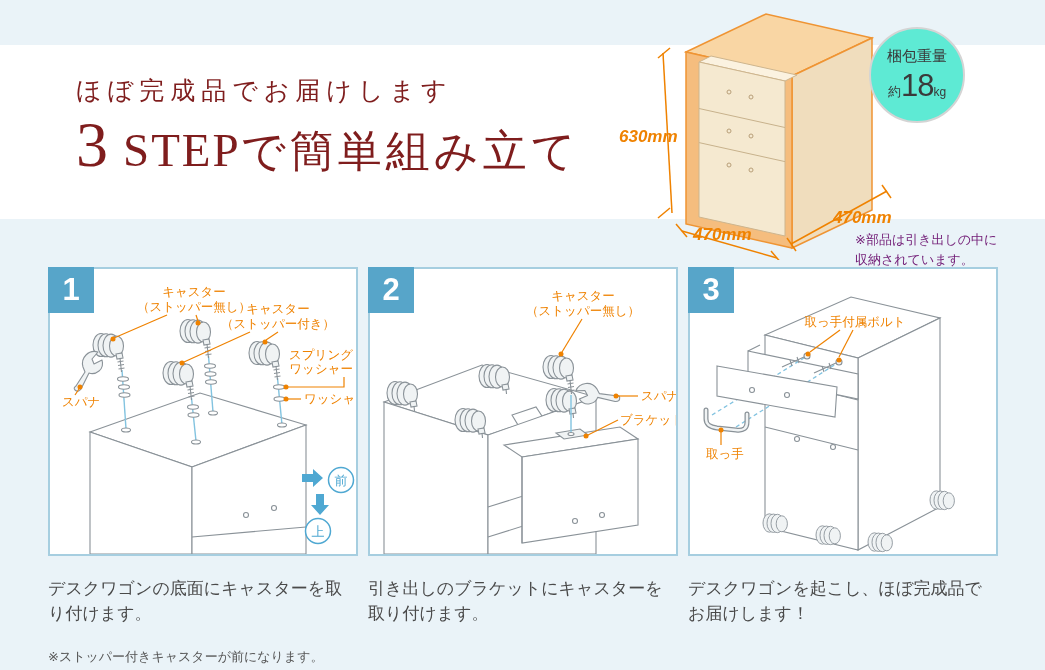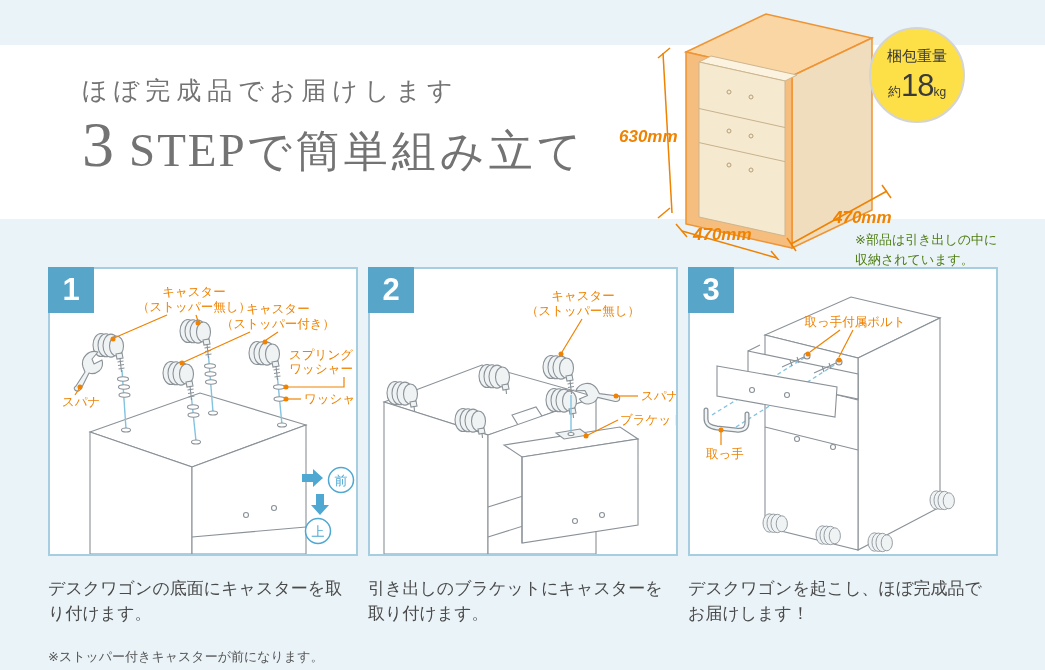--- a/index.html
+++ b/index.html
@@ -1,39 +1,39 @@
 <!DOCTYPE html>
 <html><head>
 <meta charset="utf-8">
 <style>
   html,body{margin:0;padding:0;}
   .page{position:relative;width:1045px;height:670px;background:#eaf3f8;overflow:hidden;
         font-family:"Liberation Sans","DejaVu Sans",sans-serif;}
   .white-band{position:absolute;left:0;top:45px;width:1045px;height:174px;background:#ffffff;}
 
   
-  .heading{position:absolute;left:82px;top:74px;color:#737373;
+  .heading{position:absolute;left:76px;top:74px;color:#7f1d1d;
            font-family:"Liberation Serif","DejaVu Serif",serif;}
   .heading .subtitle{font-size:25px;letter-spacing:6px;}
   .heading .title{margin-top:6px;display:flex;align-items:baseline;}
   .heading .t-num{font-size:64px;line-height:1;}
   .heading .t-step{font-size:47px;letter-spacing:2px;margin-left:15px;}
   .heading .t-suffix{font-size:44px;letter-spacing:4px;}
 
   
   .package{position:absolute;left:615px;top:8px;width:400px;height:252px;}
   .weight-badge{position:absolute;left:869px;top:27px;width:96px;height:96px;box-sizing:border-box;
-                background:#fde047;border:2px solid #d4d4d4;border-radius:50%;
+                background:#5eead4;border:2px solid #d4d4d4;border-radius:50%;
                 display:flex;flex-direction:column;justify-content:center;align-items:center;color:#3a3a3a;}
   .weight-badge .w-title{font-size:15px;}
   .weight-badge .w-line{display:flex;align-items:baseline;margin-top:2px;}
   .weight-badge .w-approx{font-size:13px;}
   .weight-badge .w-value{font-size:31px;letter-spacing:-1px;}
   .weight-badge .w-unit{font-size:12px;}
-  .package-note{position:absolute;left:855px;top:230px;font-size:13px;color:#4d7c0f;line-height:1.55;}
+  .package-note{position:absolute;left:855px;top:230px;font-size:13px;color:#701a75;line-height:1.55;}
 
   
   .steps-row{position:absolute;left:48px;top:267px;display:flex;gap:10px;}
   .step-col{width:310px;}
   .panel{position:relative;width:310px;height:289px;background:#fff;border:2px solid #a6cee0;box-sizing:border-box;}
   .panel svg{display:block;}
   .badge{position:absolute;left:-2px;top:-2px;width:46px;height:46px;background:#57a5c9;color:#fff;
          font-size:31px;font-weight:bold;display:flex;align-items:center;justify-content:center;}
   .caption{margin-top:21px;font-size:17px;color:#4a4a4a;line-height:1.45;}
   .step-note{margin-top:22px;font-size:13px;color:#555;}

